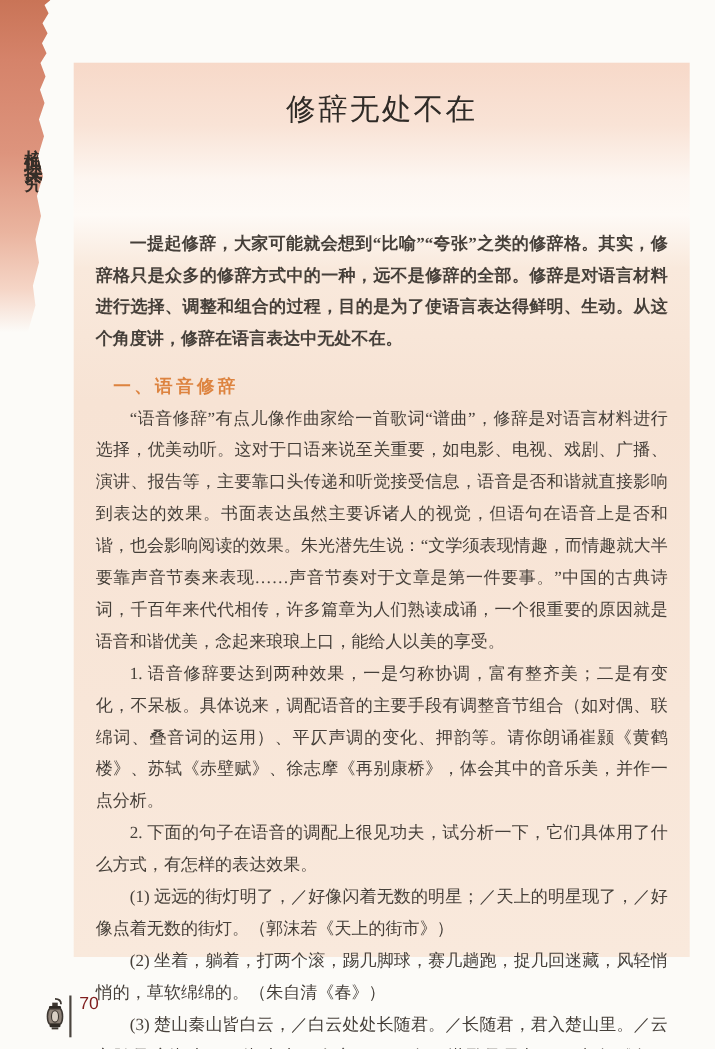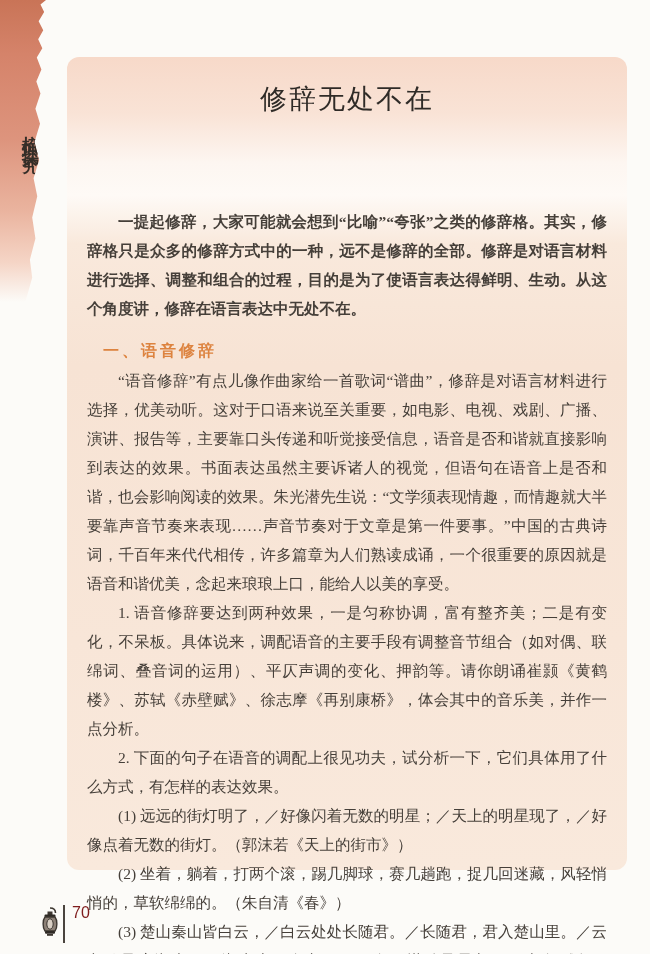--- a/index.html
+++ b/index.html
@@ -24,21 +24,20 @@
     font-size:17px;font-weight:bold;color:#352e28;letter-spacing:7px;
   }
   
   .panel{
     position:absolute;left:67px;top:57px;width:560px;height:813px;
     background:linear-gradient(180deg,
       #f7d9c9 0%, #f9e3d6 7%, #fdf6f1 13%, #fefaf6 17%,
       #f9e9dc 23%, #f7e3d4 38%, #f8e6d8 72%, #f9e9dc 100%);
     box-sizing:border-box;
     padding:22px 20px 0 20px;
-    border-radius:12px;
   }
   .title{
     margin:2px 0 90px 0;
     text-align:center;
     font-size:27px;font-weight:500;letter-spacing:2px;
     color:#2f2b27;
   }
   .para{
     margin:0;
     font-size:15.5px;line-height:29px;color:#453f39;

